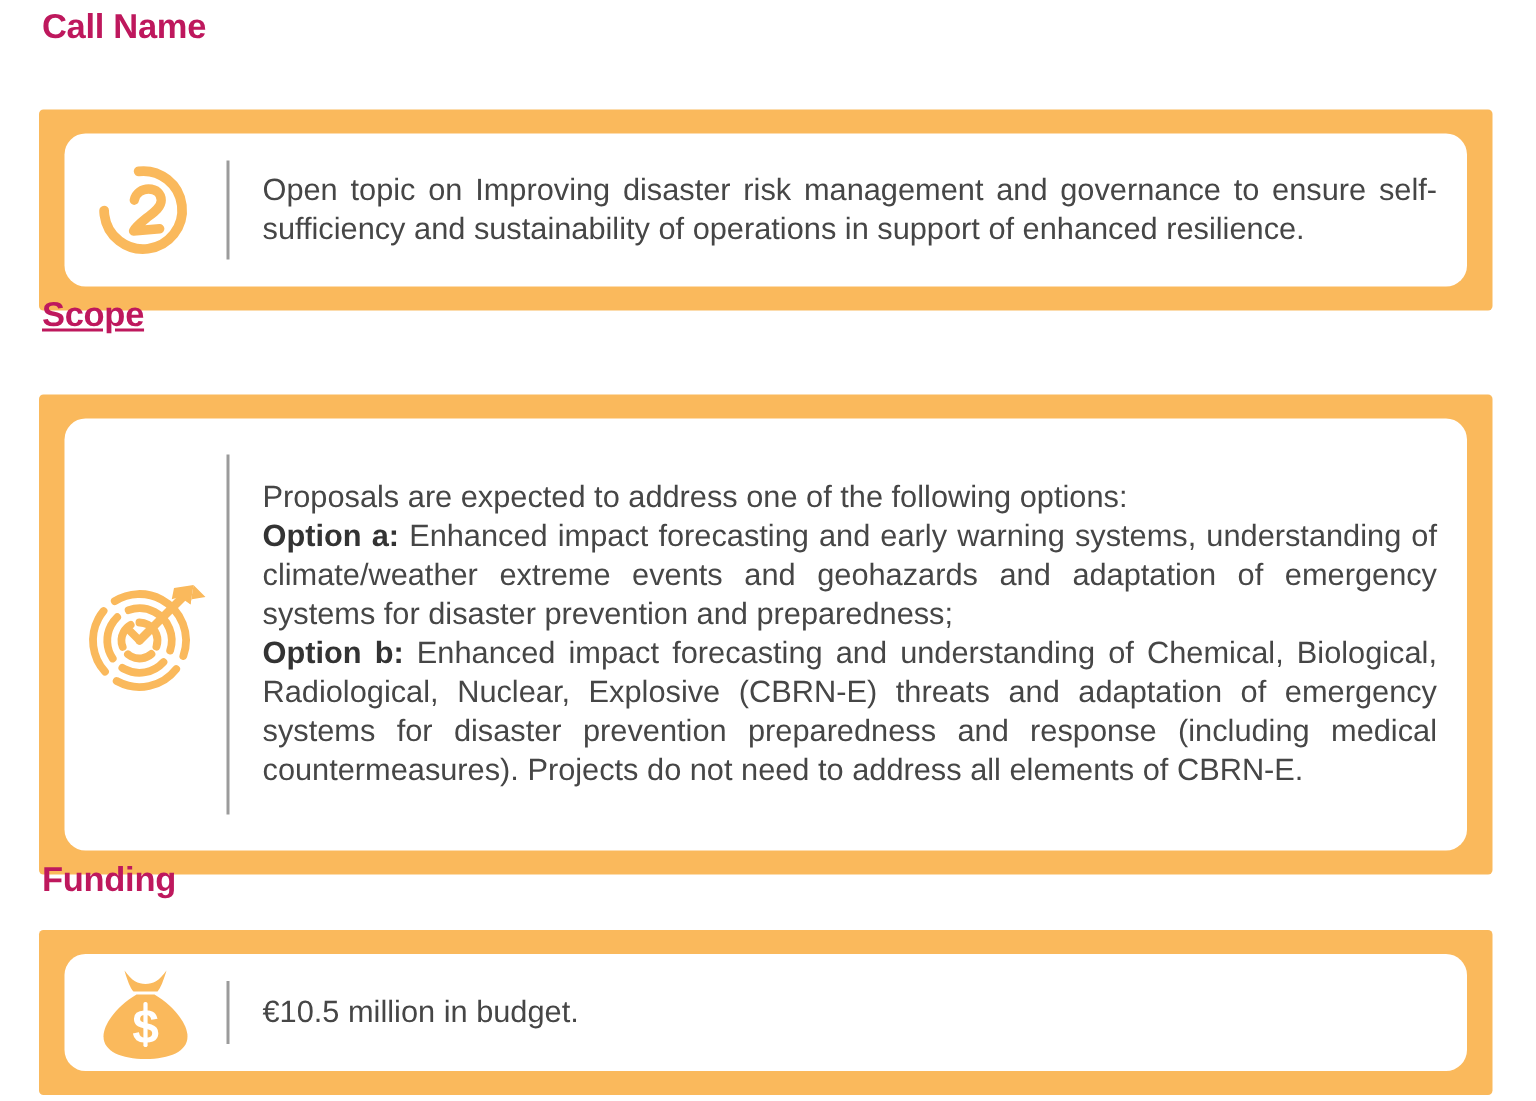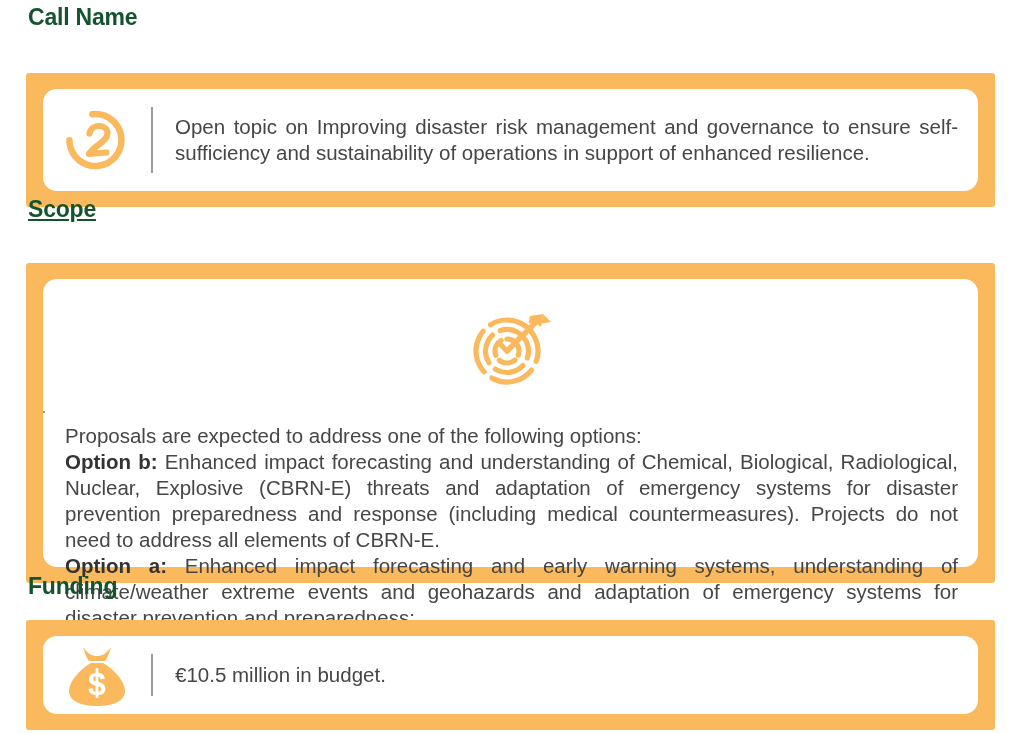--- a/index.html
+++ b/index.html
@@ -21,21 +21,21 @@
     box-sizing: border-box;
     padding: 0 28px;
   }
 
   
   .section-heading {
     font-family: "Liberation Sans", sans-serif;
     font-weight: bold;
     font-size: 23px;
     line-height: 26px;
-    color: #14532d;
+    color: #be185d;
     letter-spacing: -0.2px;
     margin: 0;
     padding: 0;
   }
   .h-call   { position: absolute; left: 28px; top: 4px;   }
   .h-scope  { position: absolute; left: 28px; top: 196px; text-decoration: underline; }
   .h-fund   { position: absolute; left: 28px; top: 573px; }
 
   
   .card {
@@ -55,21 +55,21 @@
     height: 100%;
     display: flex;
     align-items: center;
     padding: 0;
   }
   #card-call  { top: 48px;  height: 134px; }
   #card-scope { top: 238px; height: 320px; }
   #card-fund  { top: 595px; height: 110px; }
 
   #card-call  .card-inner { padding: 12px 0; }
-  #card-scope .card-inner { padding: 14px 0; flex-direction: column; }
+  #card-scope .card-inner { padding: 14px 0; }
   #card-fund  .card-inner { padding: 12px 0; }
 
   
   .icon-col {
     flex: 0 0 108px;
     display: flex;
     align-items: center;
     justify-content: center;
     align-self: stretch;
   }
@@ -158,22 +158,22 @@
             <path d="M63 13 L76 11 L74 24 L67 19 L61.5 20.5 Z" fill="#fab95c"></path>
             <path d="M74 24 L76 11 L84 19 L72 21 Z" fill="#fab95c"></path>
           </svg>
         </span>
       </div>
 
       <div class="divider"></div>
 
       <div class="body-col">
         <p class="body-text lead">Proposals are expected to address one of the following options:</p>
+        <p class="body-text"><b>Option a:</b><span> Enhanced impact forecasting and early warning systems, understanding of climate/weather extreme events and geohazards and adaptation of emergency systems for disaster prevention and preparedness;</span></p>
         <p class="body-text"><b>Option b:</b><span> Enhanced impact forecasting and understanding of Chemical, Biological, Radiological, Nuclear, Explosive (CBRN-E) threats and adaptation of emergency systems for disaster prevention preparedness and response (including medical countermeasures). Projects do not need to address all elements of CBRN-E.</span></p>
-        <p class="body-text"><b>Option a:</b><span> Enhanced impact forecasting and early warning systems, understanding of climate/weather extreme events and geohazards and adaptation of emergency systems for disaster prevention and preparedness;</span></p>
       </div>
 
     </div>
   </div>
 
   <h2 class="section-heading h-fund">Funding</h2>
 
   <div class="card" id="card-fund">
     <div class="card-inner">
 

